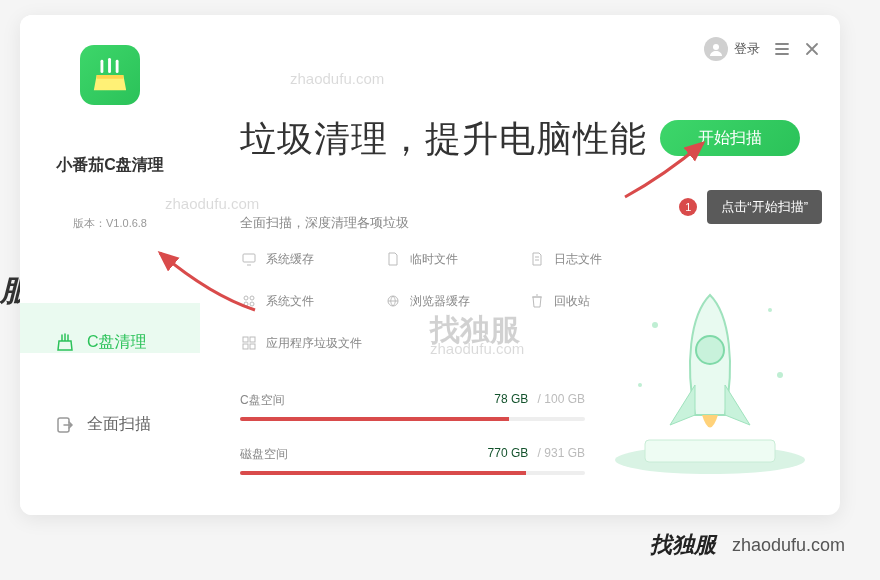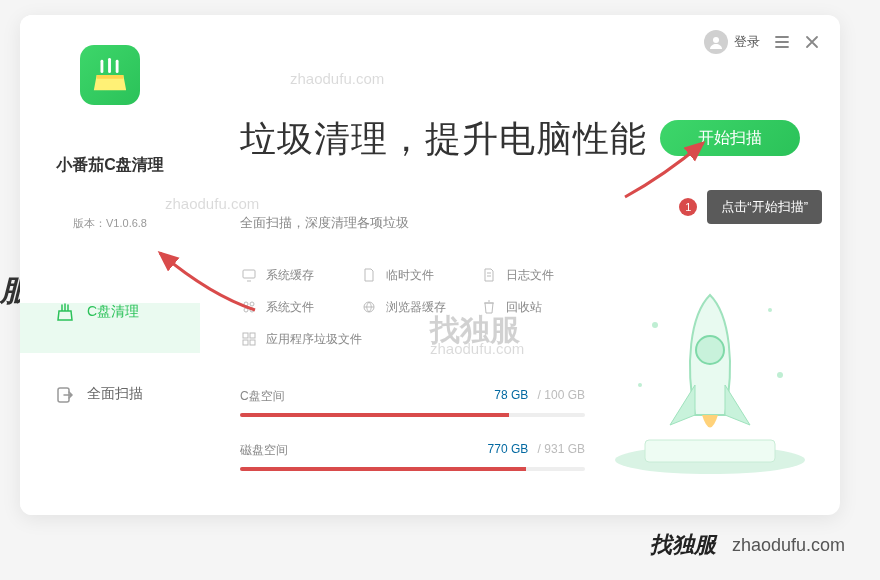--- a/index.html
+++ b/index.html
@@ -3,39 +3,39 @@
 <meta charset="utf-8">
 <style>
 * { margin: 0; padding: 0; box-sizing: border-box; font-family: "Microsoft YaHei", sans-serif; }
 body { background: #f5f5f5; width: 880px; height: 580px; position: relative; }
 .app { position: absolute; left: 20px; top: 15px; width: 820px; height: 500px; background: #fff; border-radius: 12px; box-shadow: 0 4px 20px rgba(0,0,0,0.08); display: flex; overflow: hidden; }
 .sidebar { width: 180px; background: #fff; display: flex; flex-direction: column; align-items: center; padding-top: 30px; gap: 32px; }
 .logo { width: 60px; height: 60px; background: linear-gradient(135deg,#3dd66a,#2bc259); border-radius: 14px; display: flex; align-items: center; justify-content: center; margin-bottom: 18px; position: relative; }
 .logo svg { width: 38px; height: 38px; }
 .app-title { font-size: 16px; font-weight: 600; color: #333; margin-bottom: 8px; }
 .version { font-size: 11px; color: #999; margin-bottom: 40px; }
-.nav-item { width: 100%; height: 50px; display: flex; align-items: flex-start; padding-left: 35px; font-size: 14px; color: #666; cursor: pointer; }
+.nav-item { width: 100%; height: 50px; display: flex; align-items: flex-end; padding-left: 35px; font-size: 16px; color: #666; cursor: pointer; }
 .nav-item.active { background: #eafaf0; color: #2bc259; }
 .nav-icon { width: 20px; height: 20px; margin-right: 12px; display: inline-flex; align-items: center; justify-content: center; }
 .main { flex: 1; padding: 30px 40px 30px 40px; position: relative; }
-.topbar { position: absolute; right: 20px; top: 15px; display: flex; align-items: center; gap: 14px; }
+.topbar { position: absolute; right: 20px; top: 22px; display: flex; align-items: center; gap: 14px; }
 .avatar { width: 24px; height: 24px; border-radius: 50%; background: #d0d0d0; display: flex; align-items: center; justify-content: center; }
 .login-txt { font-size: 13px; color: #555; }
 .topicon { cursor: pointer; color: #888; display: flex; }
 .headline { font-size: 36px; color: #333; font-weight: 400; margin-top: 70px; letter-spacing: 1px; }
 .scan-btn { position: absolute; right: 40px; top: 105px; width: 140px; height: 36px; background: linear-gradient(135deg,#3dd66a,#2bc259); border-radius: 25px; color: #fff; font-size: 16px; display: flex; align-items: center; justify-content: center; cursor: pointer; }
-.subhead { font-size: 13px; color: #888; margin-top: 50px; margin-bottom: 34px; }
-.cat-grid { display: grid; grid-template-columns: repeat(3, 120px); row-gap: 14px; column-gap: 0; }
+.subhead { font-size: 13px; color: #888; margin-top: 50px; margin-bottom: 18px; }
+.cat-grid { display: grid; grid-template-columns: repeat(3, 120px); row-gap: 14px; column-gap: 0; gap: 24px; }
 .cat { display: flex; align-items: center; font-size: 12px; color: #888; }
 .cat-icon { width: 18px; height: 18px; margin-right: 8px; display: inline-flex; align-items: center; justify-content: center; color: #bbb; }
 .cat-wide { grid-column: span 3; }
 .disk-block { margin-top: 40px; width: 345px; }
 .disk-row { margin-bottom: 25px; }
 .disk-head { display: flex; justify-content: space-between; font-size: 12px; color: #888; margin-bottom: 8px; }
-.disk-used { color: #0369a1; font-weight: 500; }
+.disk-used { color: #14532d; font-weight: 500; }
 .disk-total { color: #bbb; margin-left: 6px; }
 .bar { height: 4px; background: #eee; border-radius: 2px; overflow: hidden; }
 .bar-fill { height: 100%; background: #d94b4b; }
 .rocket-area { position: absolute; right: 20px; bottom: 30px; width: 220px; height: 230px; display: flex; align-items: center; justify-content: center; }
 .tooltip { position: absolute; right: 18px; top: 175px; background: #5a5a5a; color: #fff; font-size: 13px; padding: 8px 14px; border-radius: 4px; display: flex; align-items: center; }
 .badge { position: absolute; left: -28px; width: 18px; height: 18px; background: #d94b4b; border-radius: 50%; color: #fff; font-size: 11px; display: flex; align-items: center; justify-content: center; }
 .arrow { position: absolute; pointer-events: none; }
 .arrow svg { overflow: visible; }
 .wm { position: absolute; color: rgba(0,0,0,0.15); font-size: 15px; pointer-events: none; }
 .footer { position: absolute; right: 35px; bottom: 20px; display: flex; align-items: center; gap: 16px; }

